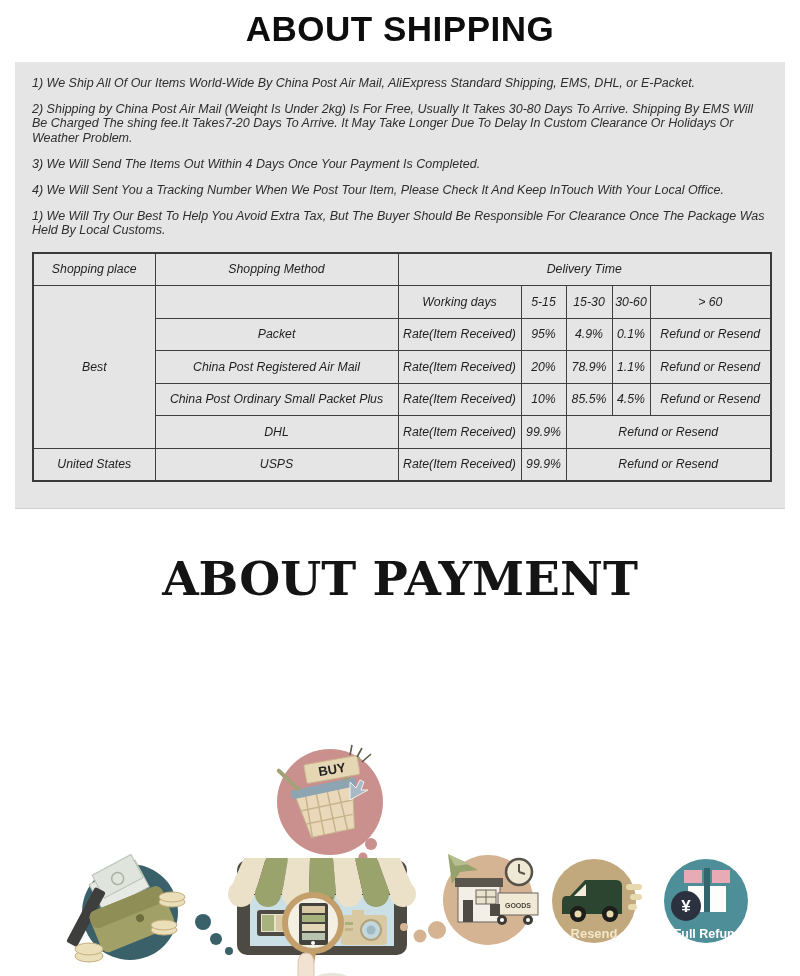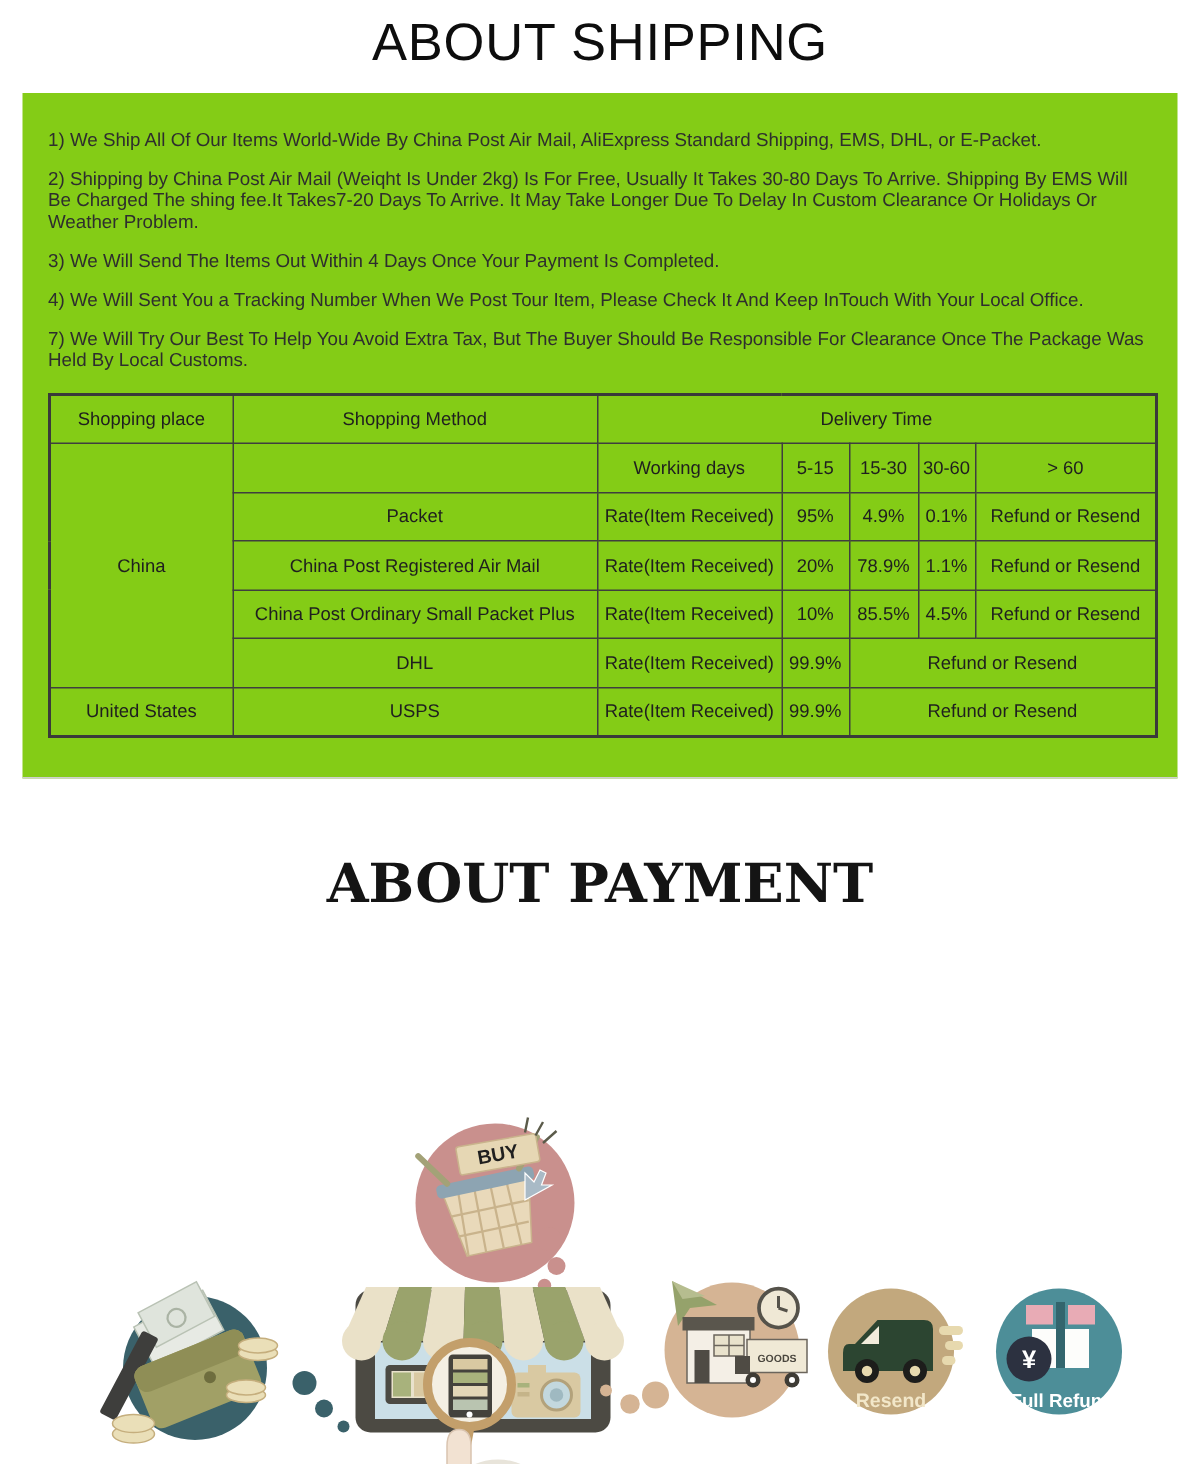--- a/index.html
+++ b/index.html
@@ -1,72 +1,72 @@
 <!DOCTYPE html>
 <html><head>
 <meta charset="utf-8">
 <style>
   html,body{margin:0;padding:0;width:800px;height:976px;overflow:hidden;background:#fff;
     font-family:"Liberation Sans",sans-serif;color:#2e2e2e;}
   .page{width:800px;height:976px;position:relative;}
 
   .ship-title{margin:8px 0 12px;text-align:center;font-size:35px;line-height:42px;
-    font-weight:400;letter-spacing:.5px;color:#0d0d0d;}
-
-  .notes-box{margin:0 15px;background:#84cc16;padding:24px 17px 12px;border-bottom:1px solid #cfcfcf;}
+    font-weight:700;letter-spacing:.5px;color:#0d0d0d;}
+
+  .notes-box{margin:0 15px;background:#e5e5e5;padding:14px 17px 12px;border-bottom:1px solid #cfcfcf;font-style:italic;}
   .note{font-size:12.5px;line-height:14.2px;margin:0 0 12px;color:#2e2e2e;}
 
   table.ship{width:100%;border-collapse:collapse;margin:14px 0 14px;table-layout:fixed;}
   table.ship td,table.ship th{border:1.6px solid #3f3f3f;height:31.5px;text-align:center;
     vertical-align:middle;font-size:12.3px;font-weight:400;color:#1f1f1f;padding:0 1px;
     overflow:hidden;white-space:nowrap;}
   table.ship{border:2px solid #3a3a3a;}
   col.c-place{width:122px;} col.c-method{width:243px;} col.c-rate{width:123px;}
   col.c-r1{width:45px;} col.c-r2{width:46px;} col.c-r3{width:38px;} col.c-r4{width:121px;}
 
   .pay-title{margin:50px 0 0;text-align:center;font-family:"DejaVu Serif",serif;
-    font-weight:700;font-size:36px;line-height:40px;color:#141414;letter-spacing:0;}
+    font-weight:700;font-size:47px;line-height:40px;color:#141414;letter-spacing:0;}
   .pay-sub{margin-top:12px;text-align:center;font-size:13.5px;line-height:24px;color:#a6a6a6;}
 
   .illu{position:absolute;left:0;top:734px;width:800px;height:242px;}
   svg{display:block;}
   .svg-label{font-family:"Liberation Sans",sans-serif;font-weight:bold;}
 </style>
 </head>
 <body>
 
 <div class="page">
 
   <h1 class="ship-title">ABOUT SHIPPING</h1>
 
   <div class="notes-box">
     <p class="note">1) We Ship All Of Our Items World-Wide By China Post Air Mail, AliExpress Standard Shipping, EMS, DHL, or E-Packet.</p>
     <p class="note">2) Shipping by China Post Air Mail (Weiqht Is Under 2kg) Is For Free, Usually It Takes 30-80 Days To Arrive. Shipping By EMS Will Be Charged The shing fee.It Takes7-20 Days To Arrive. It May Take Longer Due To Delay In Custom Clearance Or Holidays Or Weather Problem.</p>
     <p class="note">3) We Will Send The Items Out Within 4 Days Once Your Payment Is Completed.</p>
     <p class="note">4) We Will Sent You a Tracking Number When We Post Tour Item, Please Check It And Keep InTouch With Your Local Office.</p>
-    <p class="note">7) We Will Try Our Best To Help You Avoid Extra Tax, But The Buyer Should Be Responsible For Clearance Once The Package Was Held By Local Customs.</p>
+    <p class="note">1) We Will Try Our Best To Help You Avoid Extra Tax, But The Buyer Should Be Responsible For Clearance Once The Package Was Held By Local Customs.</p>
 
     <table class="ship">
       <colgroup>
         <col class="c-place">
           <col class="c-method">
           <col class="c-rate">
         <col class="c-r1">
           <col class="c-r2">
           <col class="c-r3">
           <col class="c-r4">
       </colgroup>
       <tbody>
         <tr>
           <th>Shopping place</th>
           <th>Shopping Method</th>
           <th colspan="5">Delivery Time</th>
         </tr>
         <tr>
-          <td rowspan="5">China</td>
+          <td rowspan="5">Best</td>
           <td></td>
           <td>Working days</td>
           <td>5-15</td>
           <td>15-30</td>
           <td>30-60</td>
           <td>&gt; 60</td>
         </tr>
         <tr>
           <td>Packet</td>
           <td>Rate(Item Received)</td>

